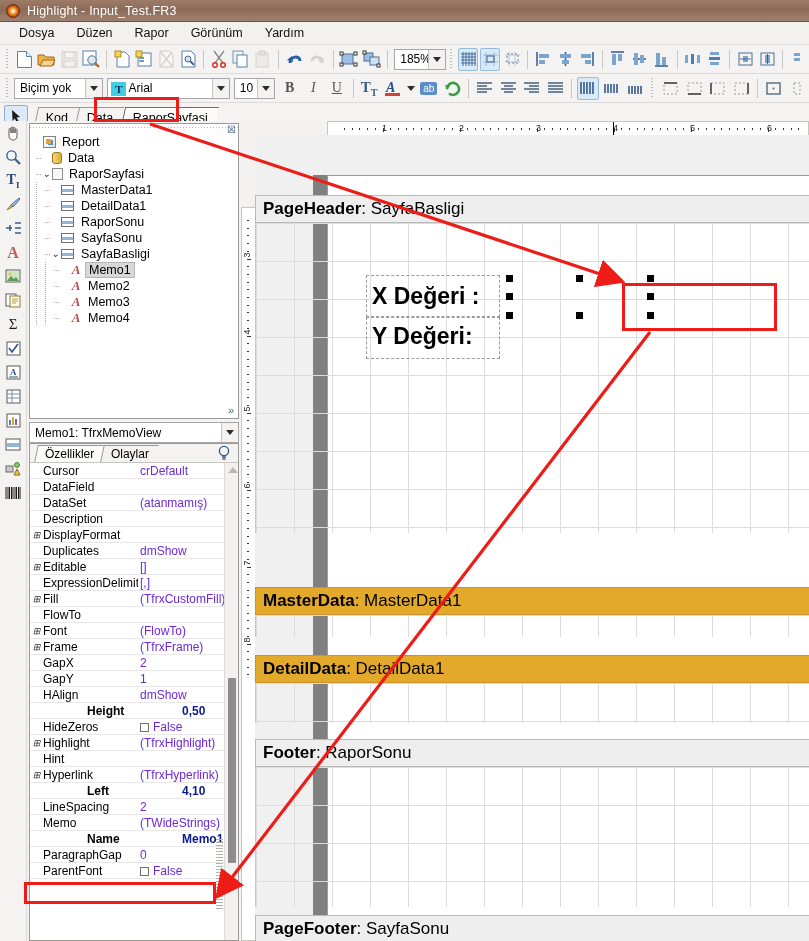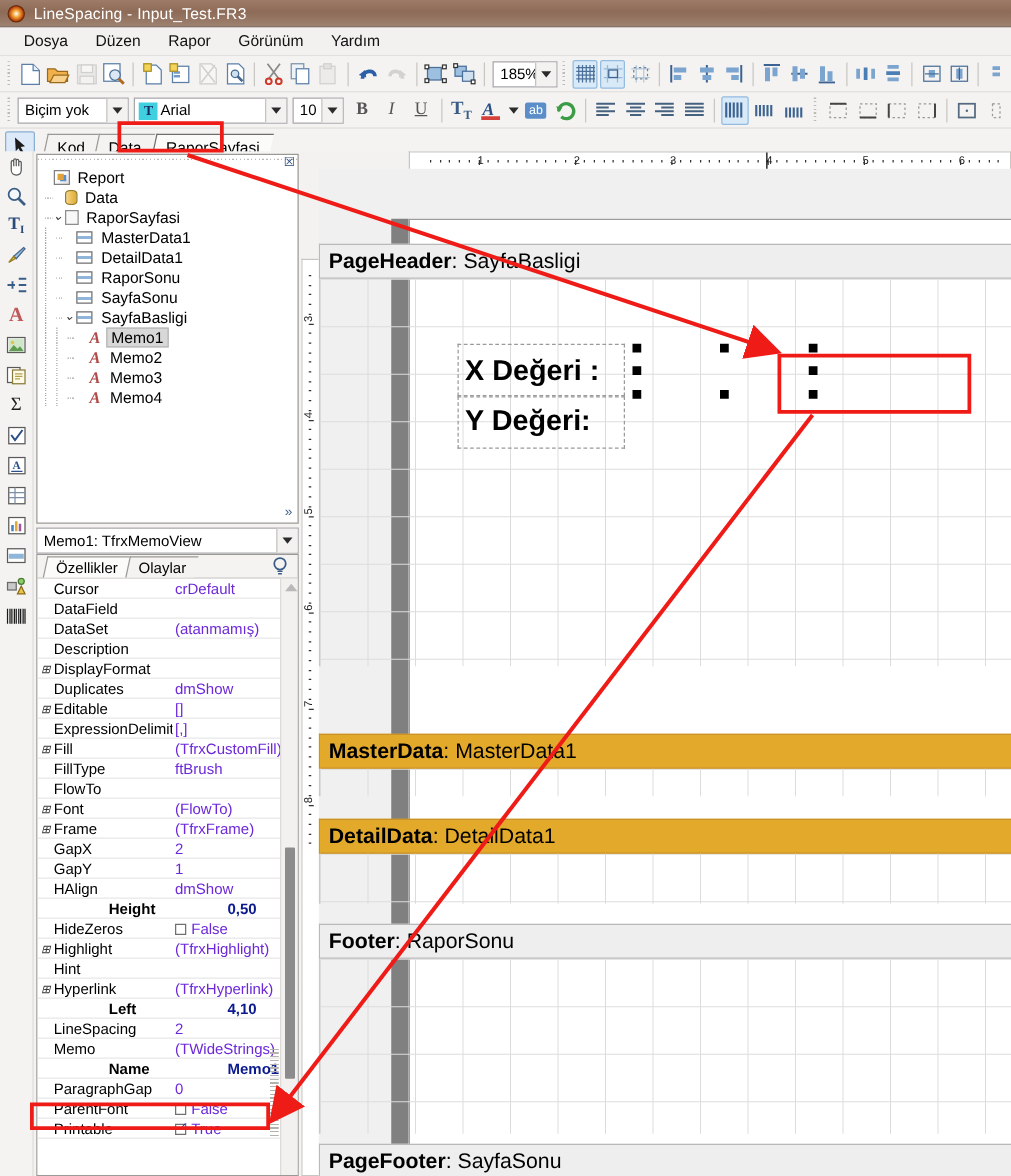--- a/index.html
+++ b/index.html
@@ -188,21 +188,21 @@
   .redrect{ position:absolute; border:3px solid #ee1b17; }
   svg.anno{ position:absolute; left:0; top:0; width:809px; height:941px; pointer-events:none; }
   .splitdots{ position:absolute; left:216px; top:718px; width:7px; height:70px;
     background-image:repeating-linear-gradient(to bottom,#b4b2ae 0 1px, transparent 1px 3px);}
 </style>
 </head>
 <body>
 
 <div class="titlebar">
   <div class="app-icon"></div>
-  <div class="title-text">LineSpacing - Input_Test.FR3</div>
+  <div class="title-text">Highlight - Input_Test.FR3</div>
 </div>
 
 <div class="menubar">
   <div class="mi">Dosya</div>
   <div class="mi">Düzen</div>
   <div class="mi">Rapor</div>
   <div class="mi">Görünüm</div>
   <div class="mi">Yardım</div>
 </div>
 
@@ -867,25 +867,20 @@
             <span class="pname">ExpressionDelimite</span>
             <span class="pval">[,]</span>
           </div>
           <div class="prow">
             <i class="pexp">⊞</i>
             <span class="pname">Fill</span>
             <span class="pval">(TfrxCustomFill)</span>
           </div>
           <div class="prow">
             <i class="pexp"></i>
-            <span class="pname">FillType</span>
-            <span class="pval">ftBrush</span>
-          </div>
-          <div class="prow">
-            <i class="pexp"></i>
             <span class="pname">FlowTo</span>
             <span class="pval"></span>
           </div>
           <div class="prow">
             <i class="pexp">⊞</i>
             <span class="pname">Font</span>
             <span class="pval">(FlowTo)</span>
           </div>
           <div class="prow">
             <i class="pexp">⊞</i>
@@ -954,25 +949,20 @@
           </div>
           <div class="prow">
             <i class="pexp"></i>
             <span class="pname">ParagraphGap</span>
             <span class="pval">0</span>
           </div>
           <div class="prow">
             <i class="pexp"></i>
             <span class="pname">ParentFont</span>
             <span class="pval"><i class="cbx"></i>False</span>
-          </div>
-          <div class="prow">
-            <i class="pexp"></i>
-            <span class="pname">Printable</span>
-            <span class="pval"><i class="cbx chk"></i>True</span>
           </div>
         </div>
       <div class="pscroll">
         <i class="parrow"></i>
         <i class="pthumb"></i>
       </div>
     </div>
   </div>
 
   <div class="splitdots"></div>

